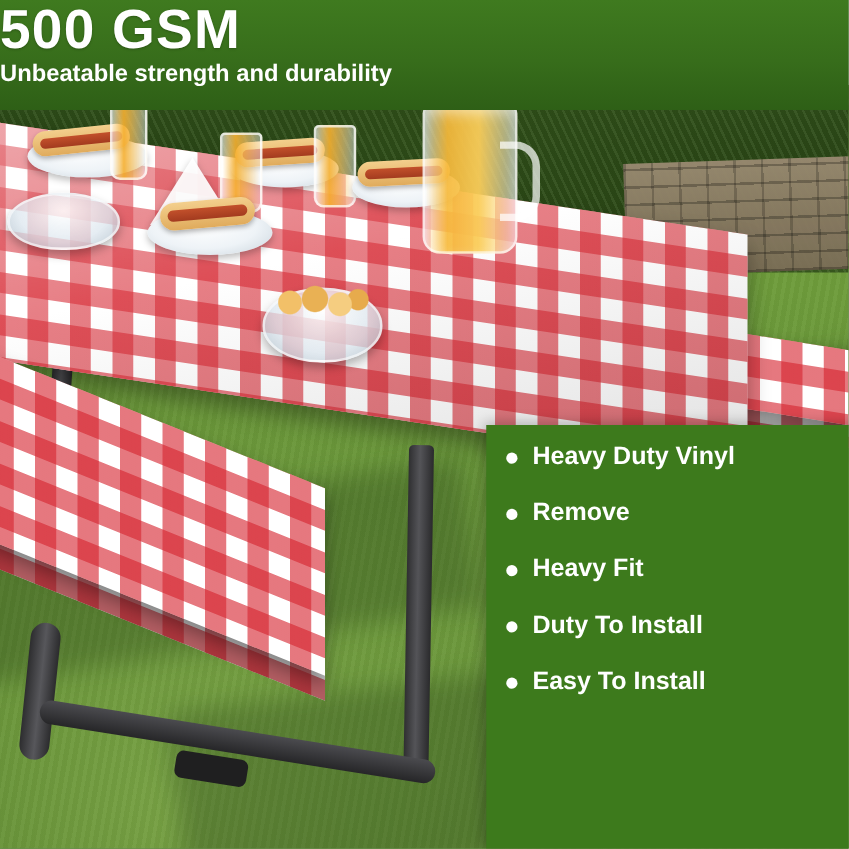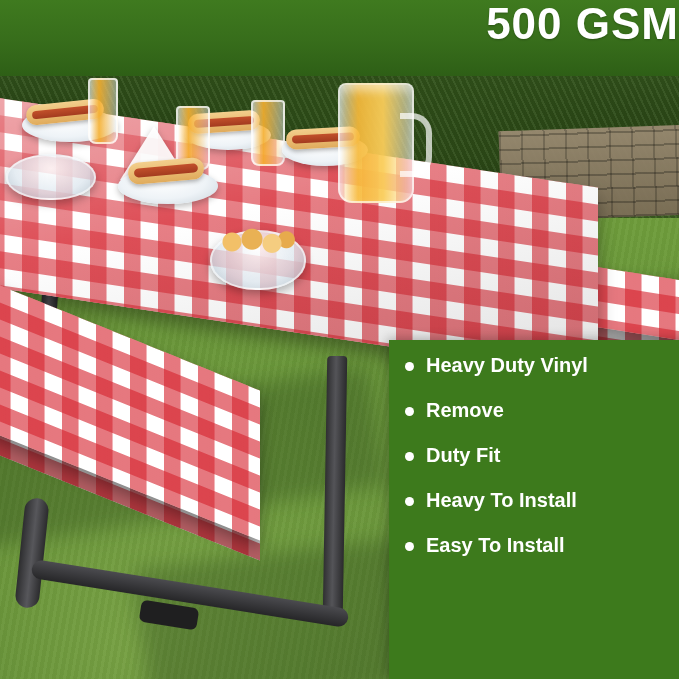--- a/index.html
+++ b/index.html
@@ -17,24 +17,24 @@
     overflow: hidden;
     background: #2f5d1e;
   }
 
   
   .banner {
     position: absolute;
     left: 0;
     top: 0;
     width: 679px;
-    height: 76px;
+    height: 88px;
     background: linear-gradient(180deg, #3f7a1f 0%, #376d1b 55%, #2e5f16 100%);
     z-index: 40;
-    text-align: right;
+    text-align: left;
     overflow: hidden;
   }
   .banner-title {
     position: absolute;
     left: 0;
     top: -2px;
     width: 679px;
     font-size: 44px;
     font-weight: bold;
     color: #ffffff;
@@ -409,39 +409,40 @@
     <div class="bench-left check"></div>
 
     <div class="leg leg-b"></div>
     <div class="leg-bar2"></div>
     <div class="leg-bar"></div>
     <div class="leg-foot"></div>
   </div>
 
   <div class="banner">
     <div class="banner-title">500 GSM</div>
+    <div class="banner-sub">Unbeatable strength and durability</div>
   </div>
 
   <div class="panel">
     <ul class="feature-list">
       <li class="feature">
         <span class="bullet"></span>
         <span class="feature-label">Heavy Duty  Vinyl</span>
       </li>
       <li class="feature">
         <span class="bullet"></span>
         <span class="feature-label">Remove</span>
       </li>
       <li class="feature">
         <span class="bullet"></span>
-        <span class="feature-label">Duty Fit</span>
+        <span class="feature-label">Heavy Fit</span>
       </li>
       <li class="feature">
         <span class="bullet"></span>
-        <span class="feature-label">Heavy To Install</span>
+        <span class="feature-label">Duty To Install</span>
       </li>
       <li class="feature">
         <span class="bullet"></span>
         <span class="feature-label">Easy To Install</span>
       </li>
     </ul>
   </div>
 
 </div>
 

